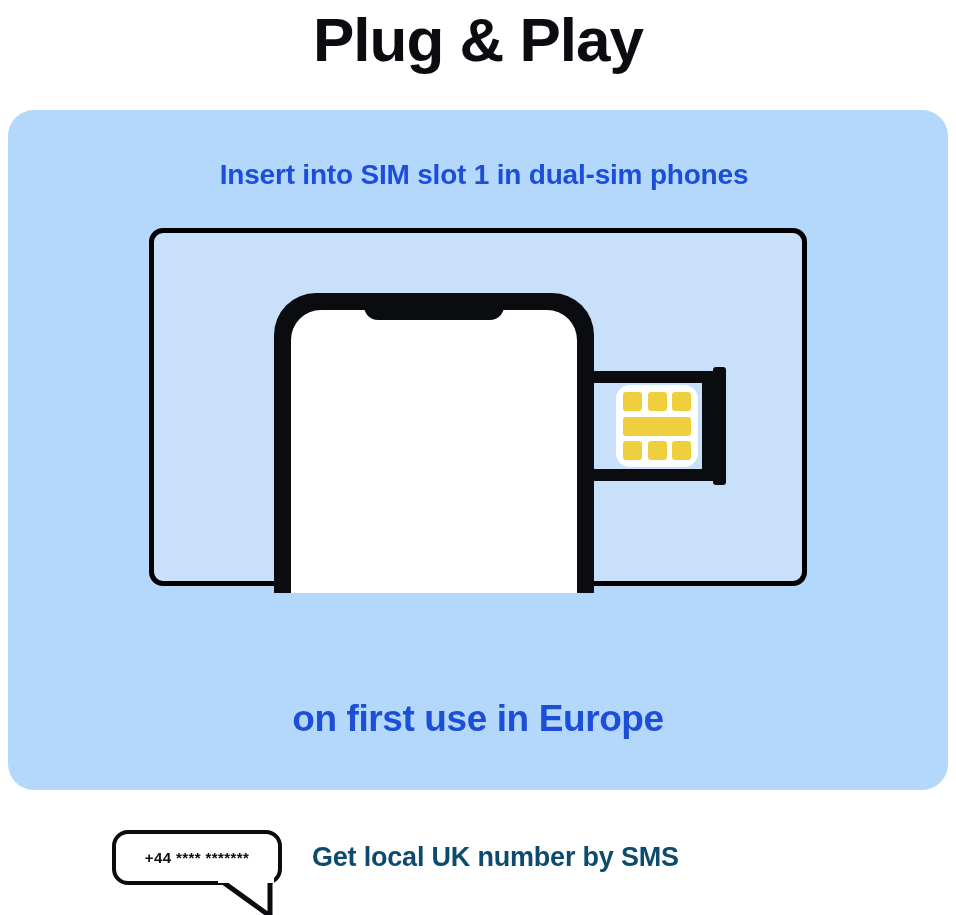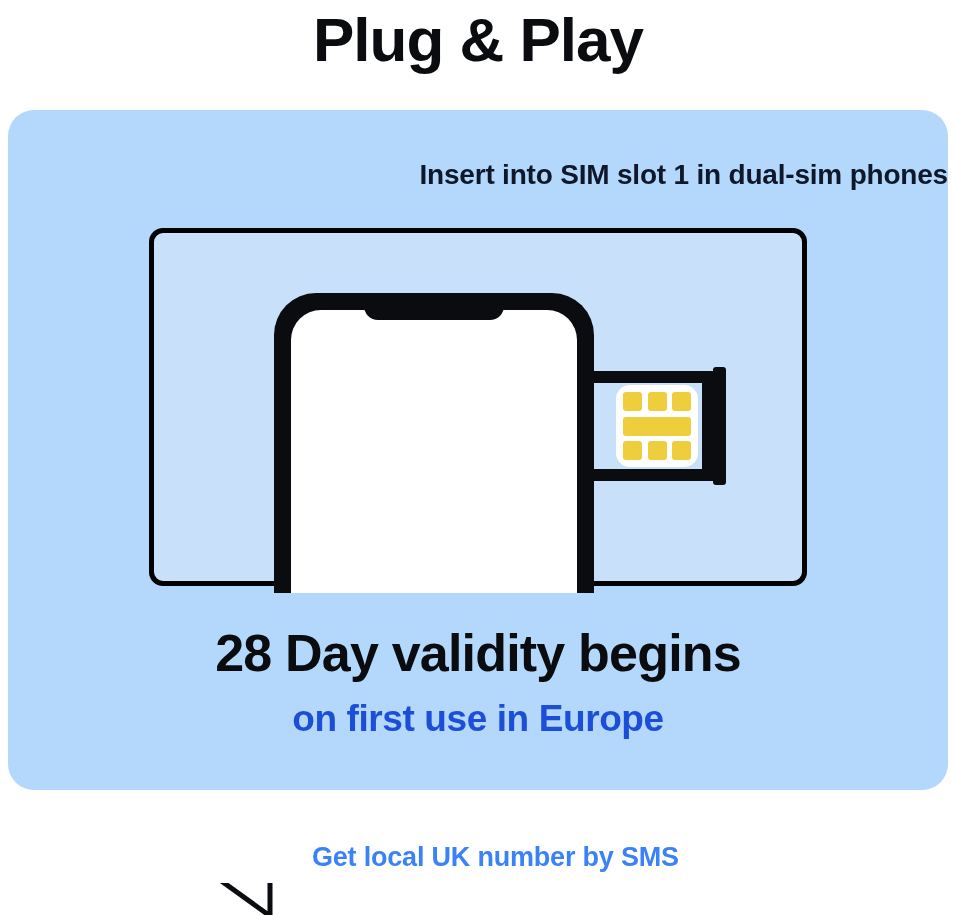--- a/index.html
+++ b/index.html
@@ -36,29 +36,29 @@
     left: 8px;
     top: 110px;
     width: 940px;
     height: 680px;
     background: #b3d8fb;
     border-radius: 26px;
   }
 
   #card-subtitle {
     position: absolute;
-    left: 0;
+    left: 6px;
     top: 48px;
     width: 940px;
-    text-align: right;
+    text-align: center;
     font-size: 28px;
     line-height: 34px;
     font-weight: 700;
     letter-spacing: -0.2px;
-    color: #0f172a;
+    color: #1d4ed8;
     white-space: nowrap;
   }
   #card-subtitle .lead {
     font-weight: 800;
   }
   #card-subtitle .tail {
     font-weight: 700;
   }
 
   
@@ -237,21 +237,21 @@
     height: 40px;
   }
   #sms-footer-label {
     position: absolute;
     left: 312px;
     top: 15px;
     font-size: 27px;
     line-height: 44px;
     font-weight: 700;
     letter-spacing: -0.2px;
-    color: #3b82f6;
+    color: #0c4a6e;
     white-space: nowrap;
   }
 </style>
 </head>
 <body>
 
 <div id="page-title">Plug &amp; Play</div>
 
 <div id="info-card">
 
@@ -283,28 +283,30 @@
         <div class="chip-row">
           <span class="chip-pad"></span>
           <span class="chip-pad"></span>
           <span class="chip-pad"></span>
         </div>
       </div>
     </div>
 
   </div>
 
-  <div id="validity-headline">28 Day validity begins</div>
 
   <div id="validity-subline">on first use in Europe</div>
 
 </div>
 
 <div id="sms-footer">
 
+  <div id="sms-bubble">
+    <div id="sms-bubble-text">+44 **** *******</div>
+  </div>
 
   <svg id="sms-bubble-tail" viewBox="0 0 60 40">
     <path d="M2 2 L52 38 L52 2 Z" fill="#ffffff" stroke="#0a0c10" stroke-width="5" stroke-linejoin="round"></path>
     <rect x="0" y="0" width="56" height="5" fill="#ffffff"></rect>
   </svg>
 
   <div id="sms-footer-label">Get local UK number by SMS</div>
 
 </div>
 

